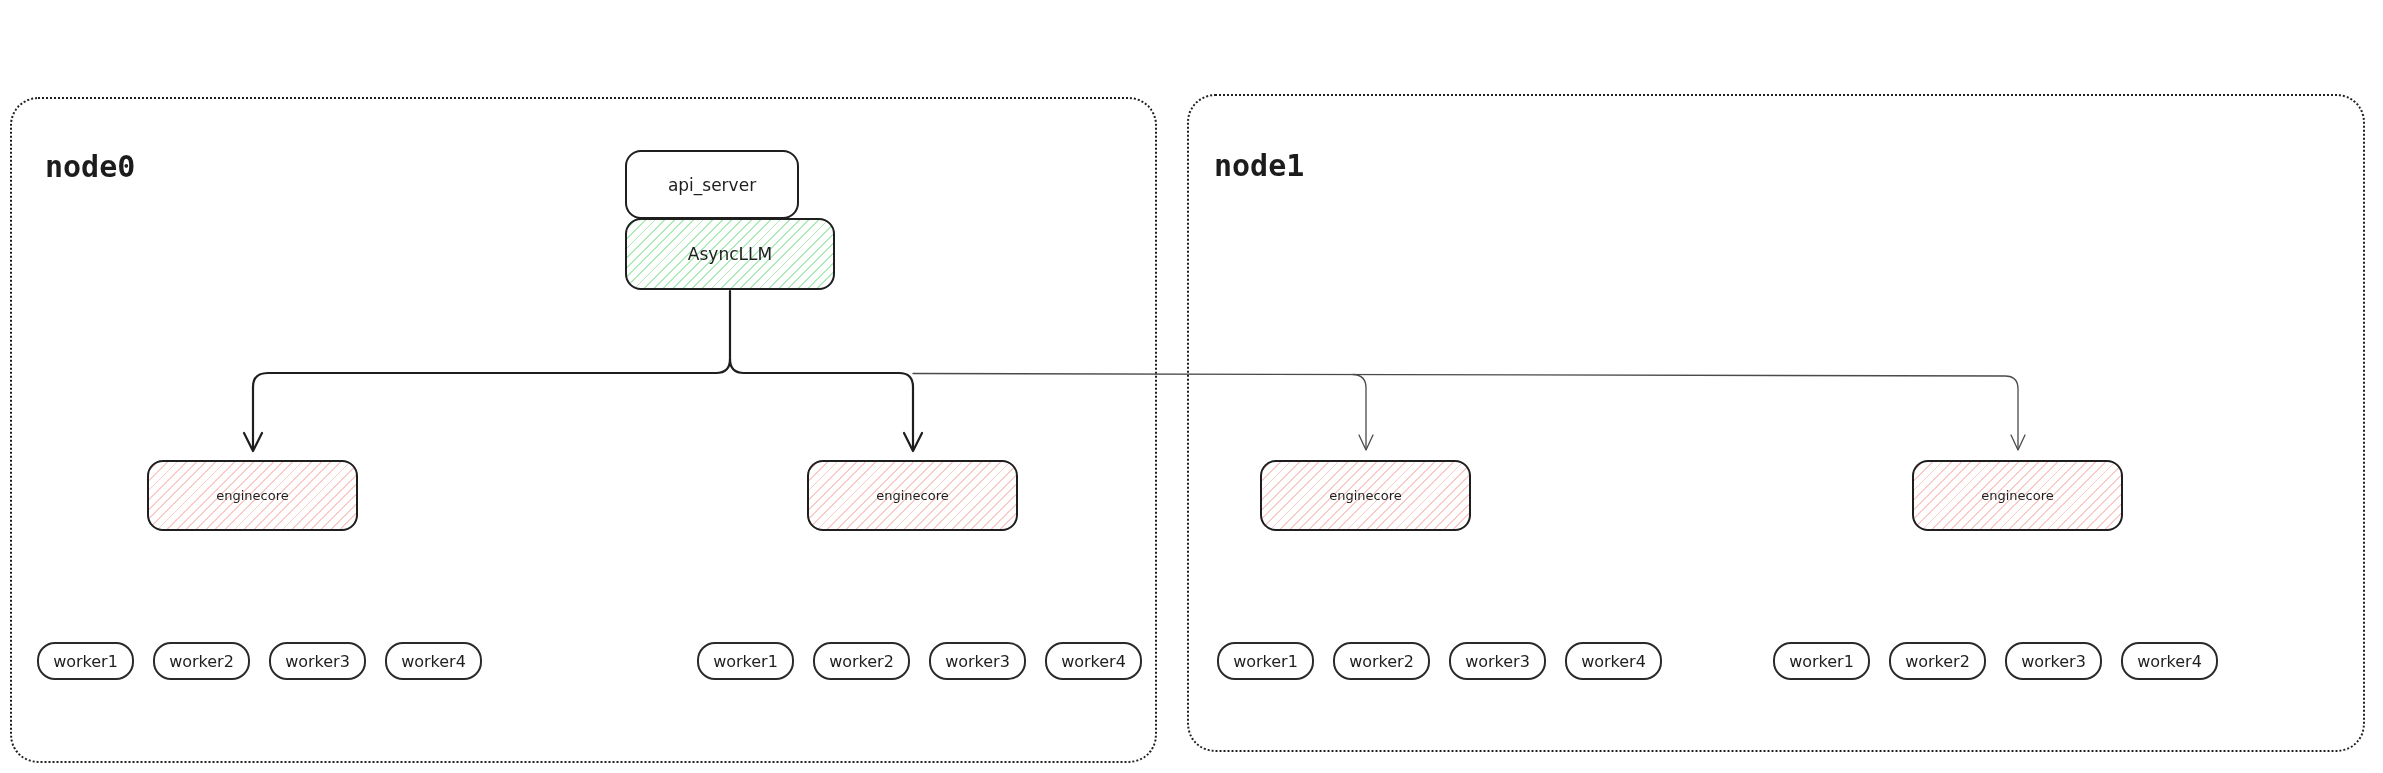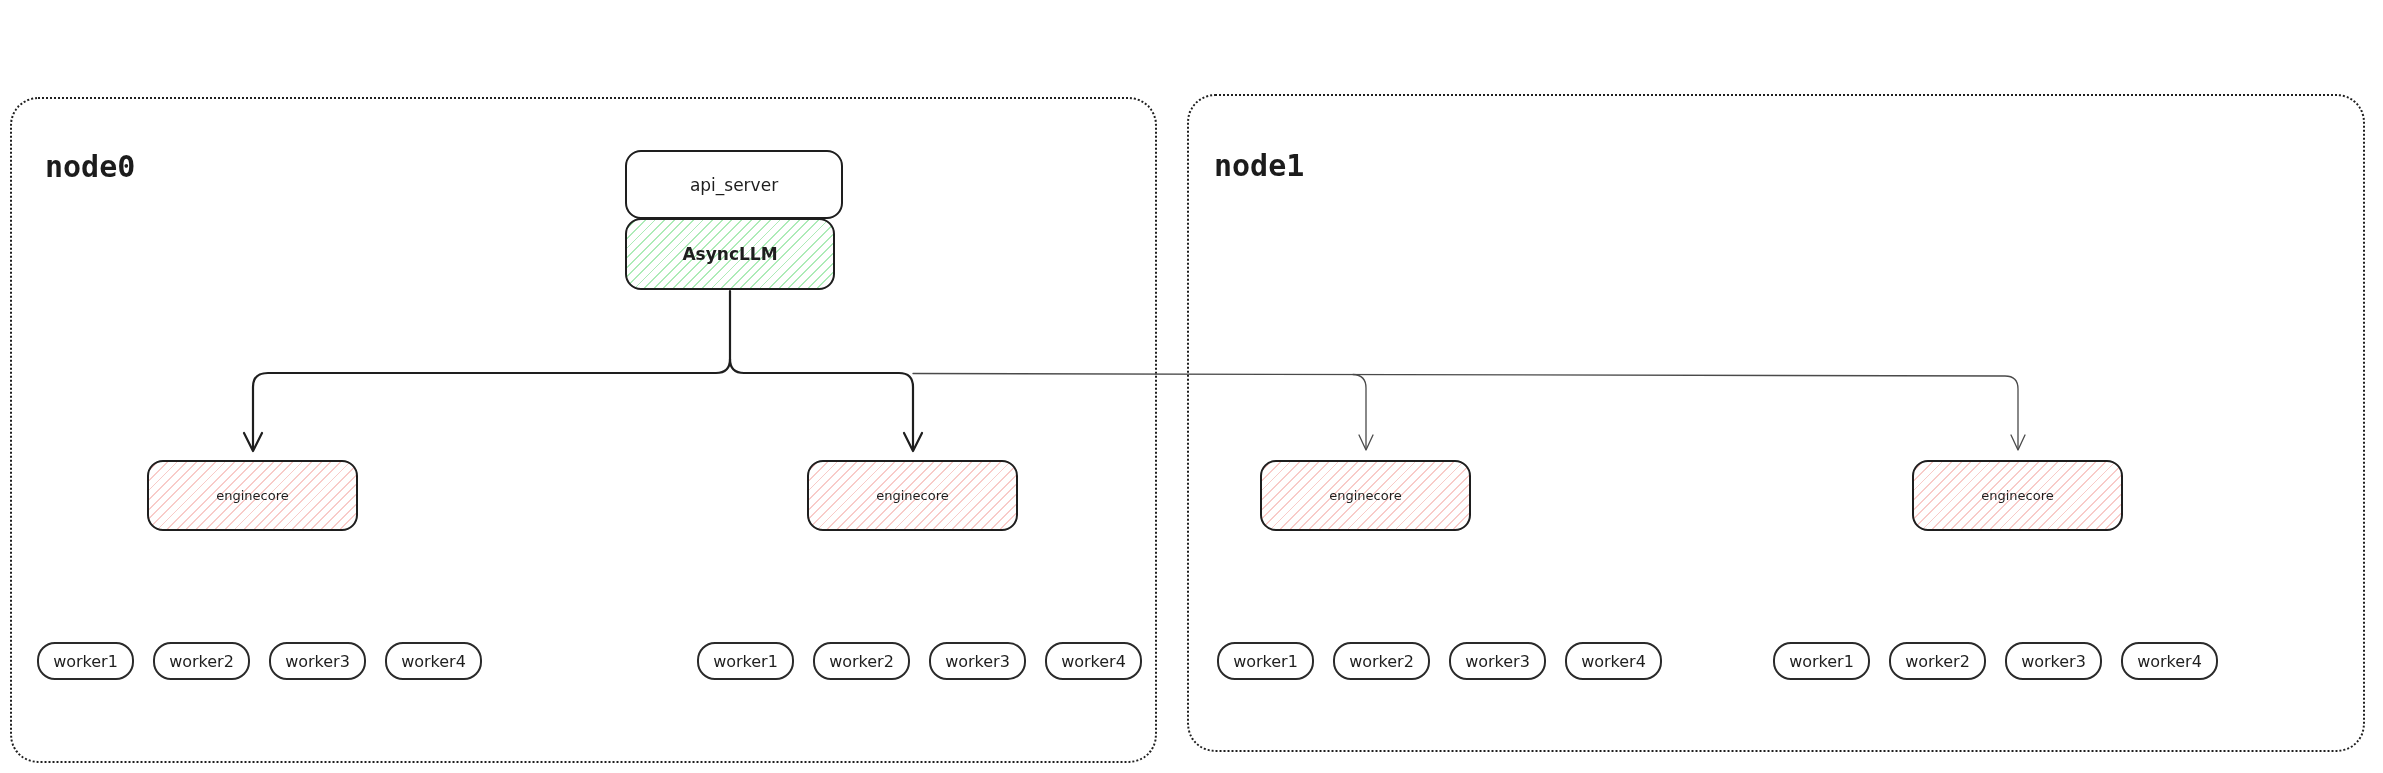--- a/index.html
+++ b/index.html
@@ -39,25 +39,24 @@
   .node1 .node-label{left:25px;top:28px;text-align:right;}
   .edges{position:absolute;left:0;top:0;pointer-events:none;}
   .box{
     position:absolute;
     box-sizing:border-box;
     border:2px solid #1e1e1e;
     background:#ffffff;
     display:flex;align-items:center;justify-content:center;
     text-align:center;
   }
-  .api{left:625px;top:150px;width:218px;height:69px;border-radius:16px;font-size:17px;}
+  .api{left:625px;top:150px;width:174px;height:69px;border-radius:16px;font-size:17px;}
   .llm{
     left:625px;top:218px;width:210px;height:72px;border-radius:16px;font-size:17px;
     background-image:repeating-linear-gradient(135deg, rgba(0,0,0,0) 0 5.5px, rgba(105,219,124,0.55) 5.5px 6.8px);
-    font-weight:bold;
   }
   .ec{
     top:460px;width:211px;height:71px;border-radius:16px;font-size:13px;
     background-image:repeating-linear-gradient(135deg, rgba(0,0,0,0) 0 5.5px, rgba(240,140,134,0.45) 5.5px 6.8px);
   }
   .ec1{left:147px;}
   .ec2{left:807px;}
   .ec3{left:1260px;}
   .ec4{left:1912px;}
   .wgroup{

